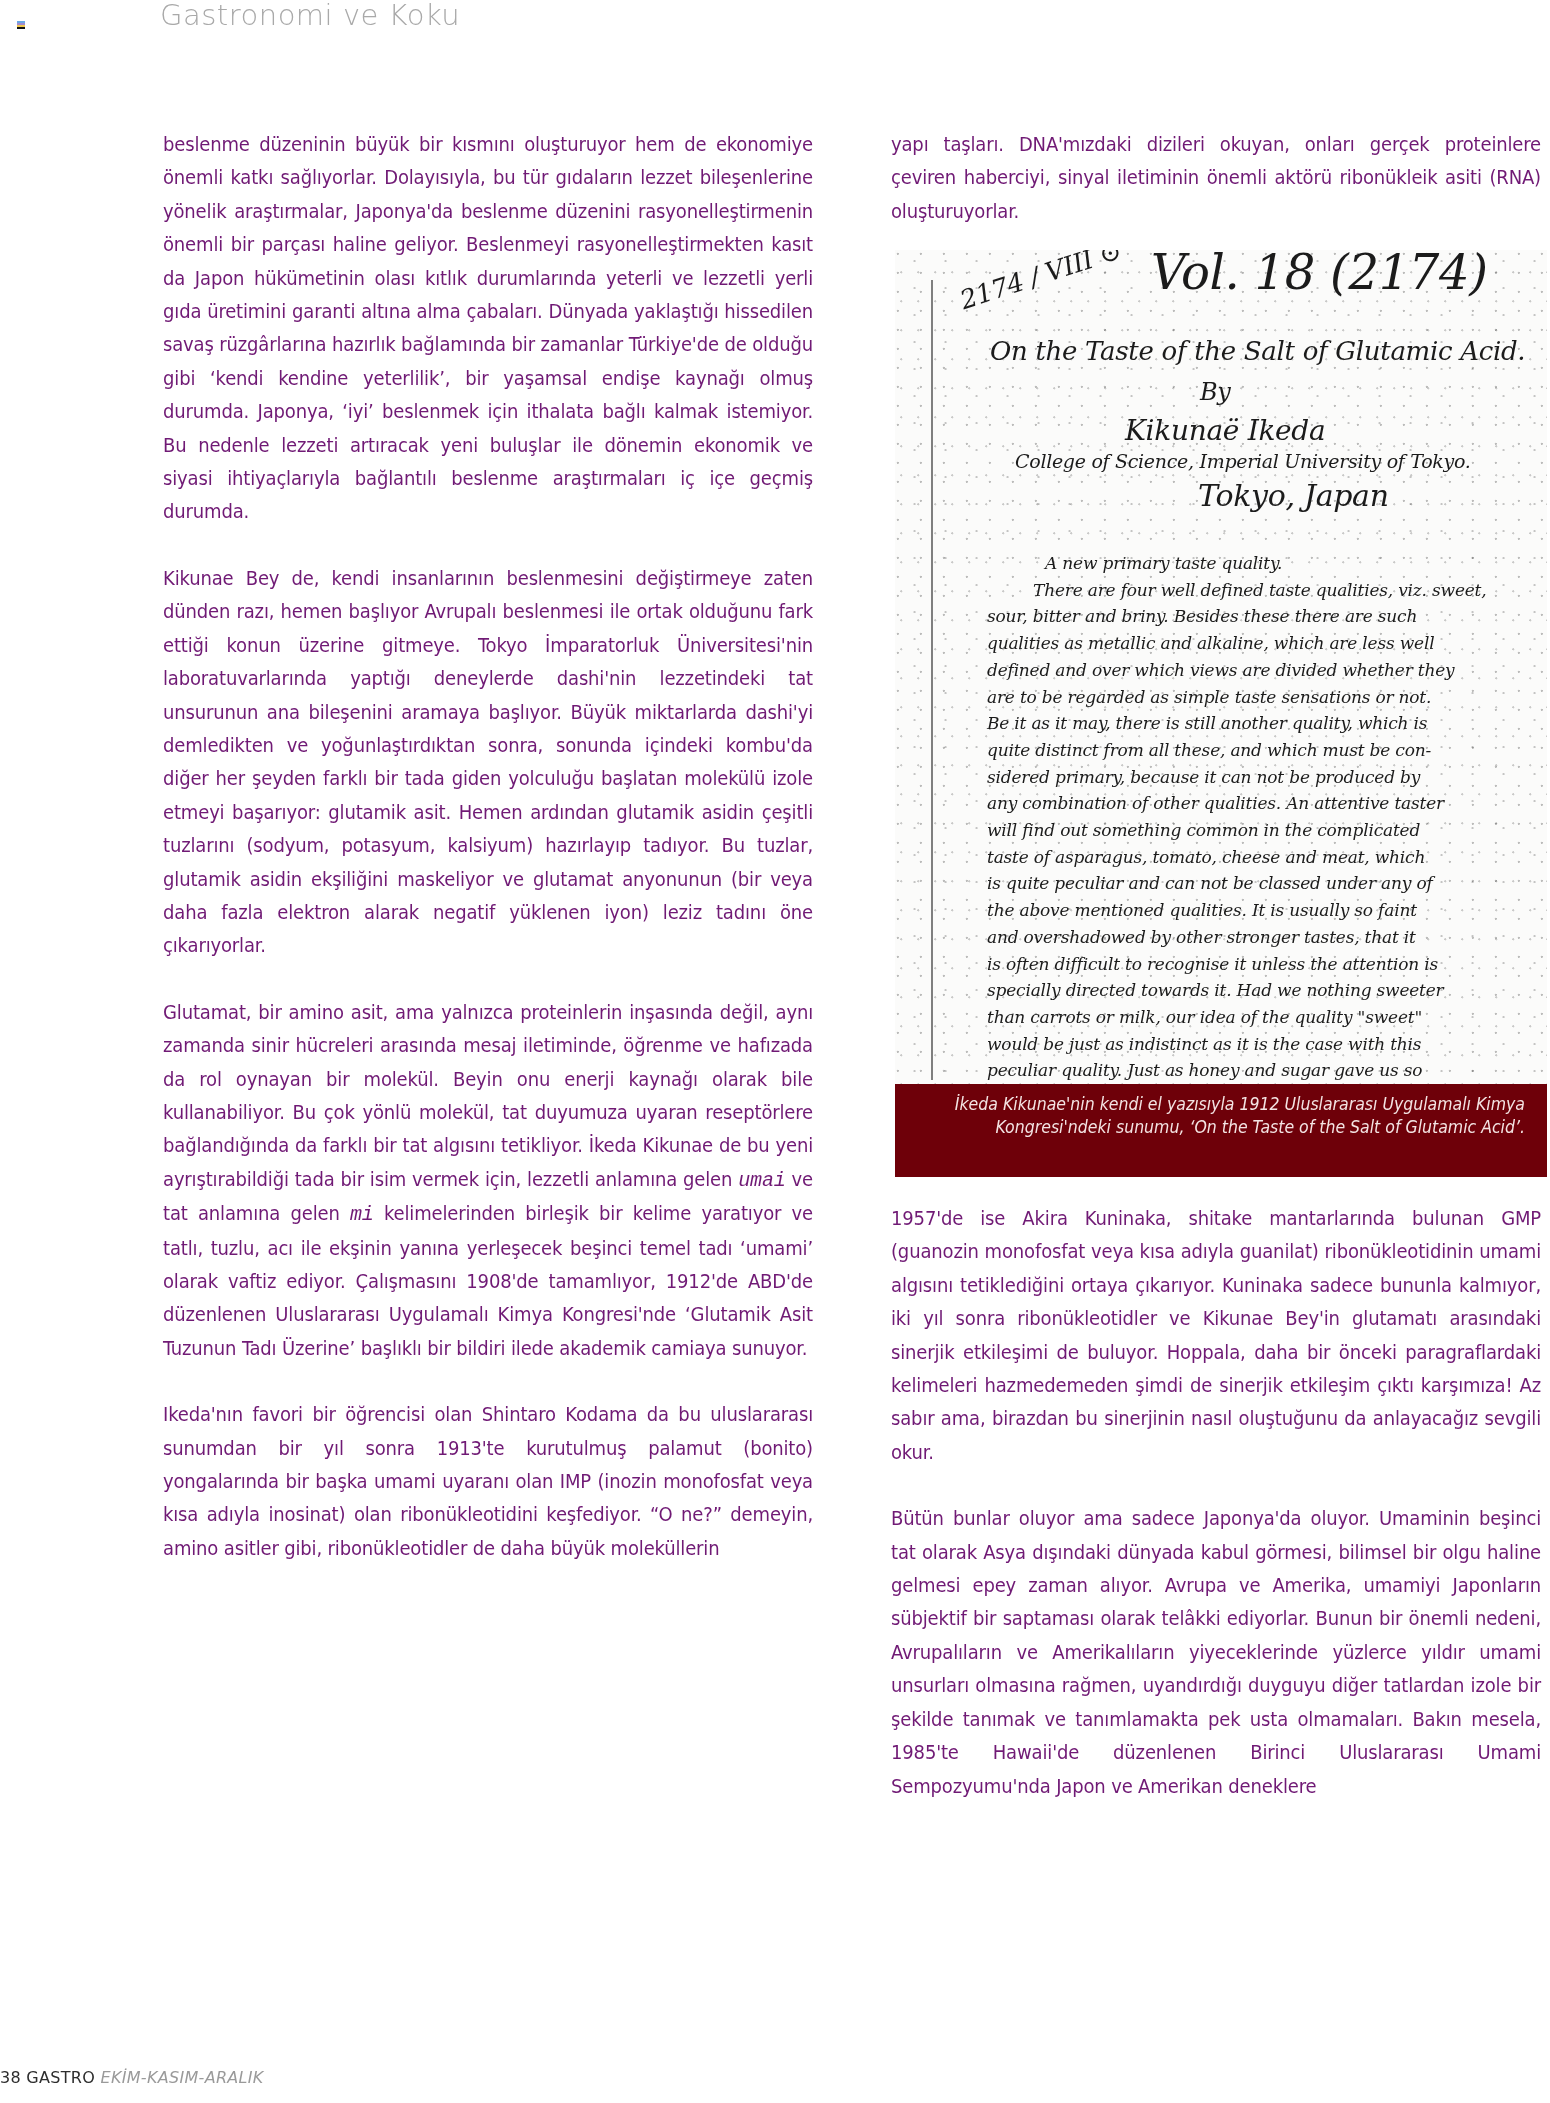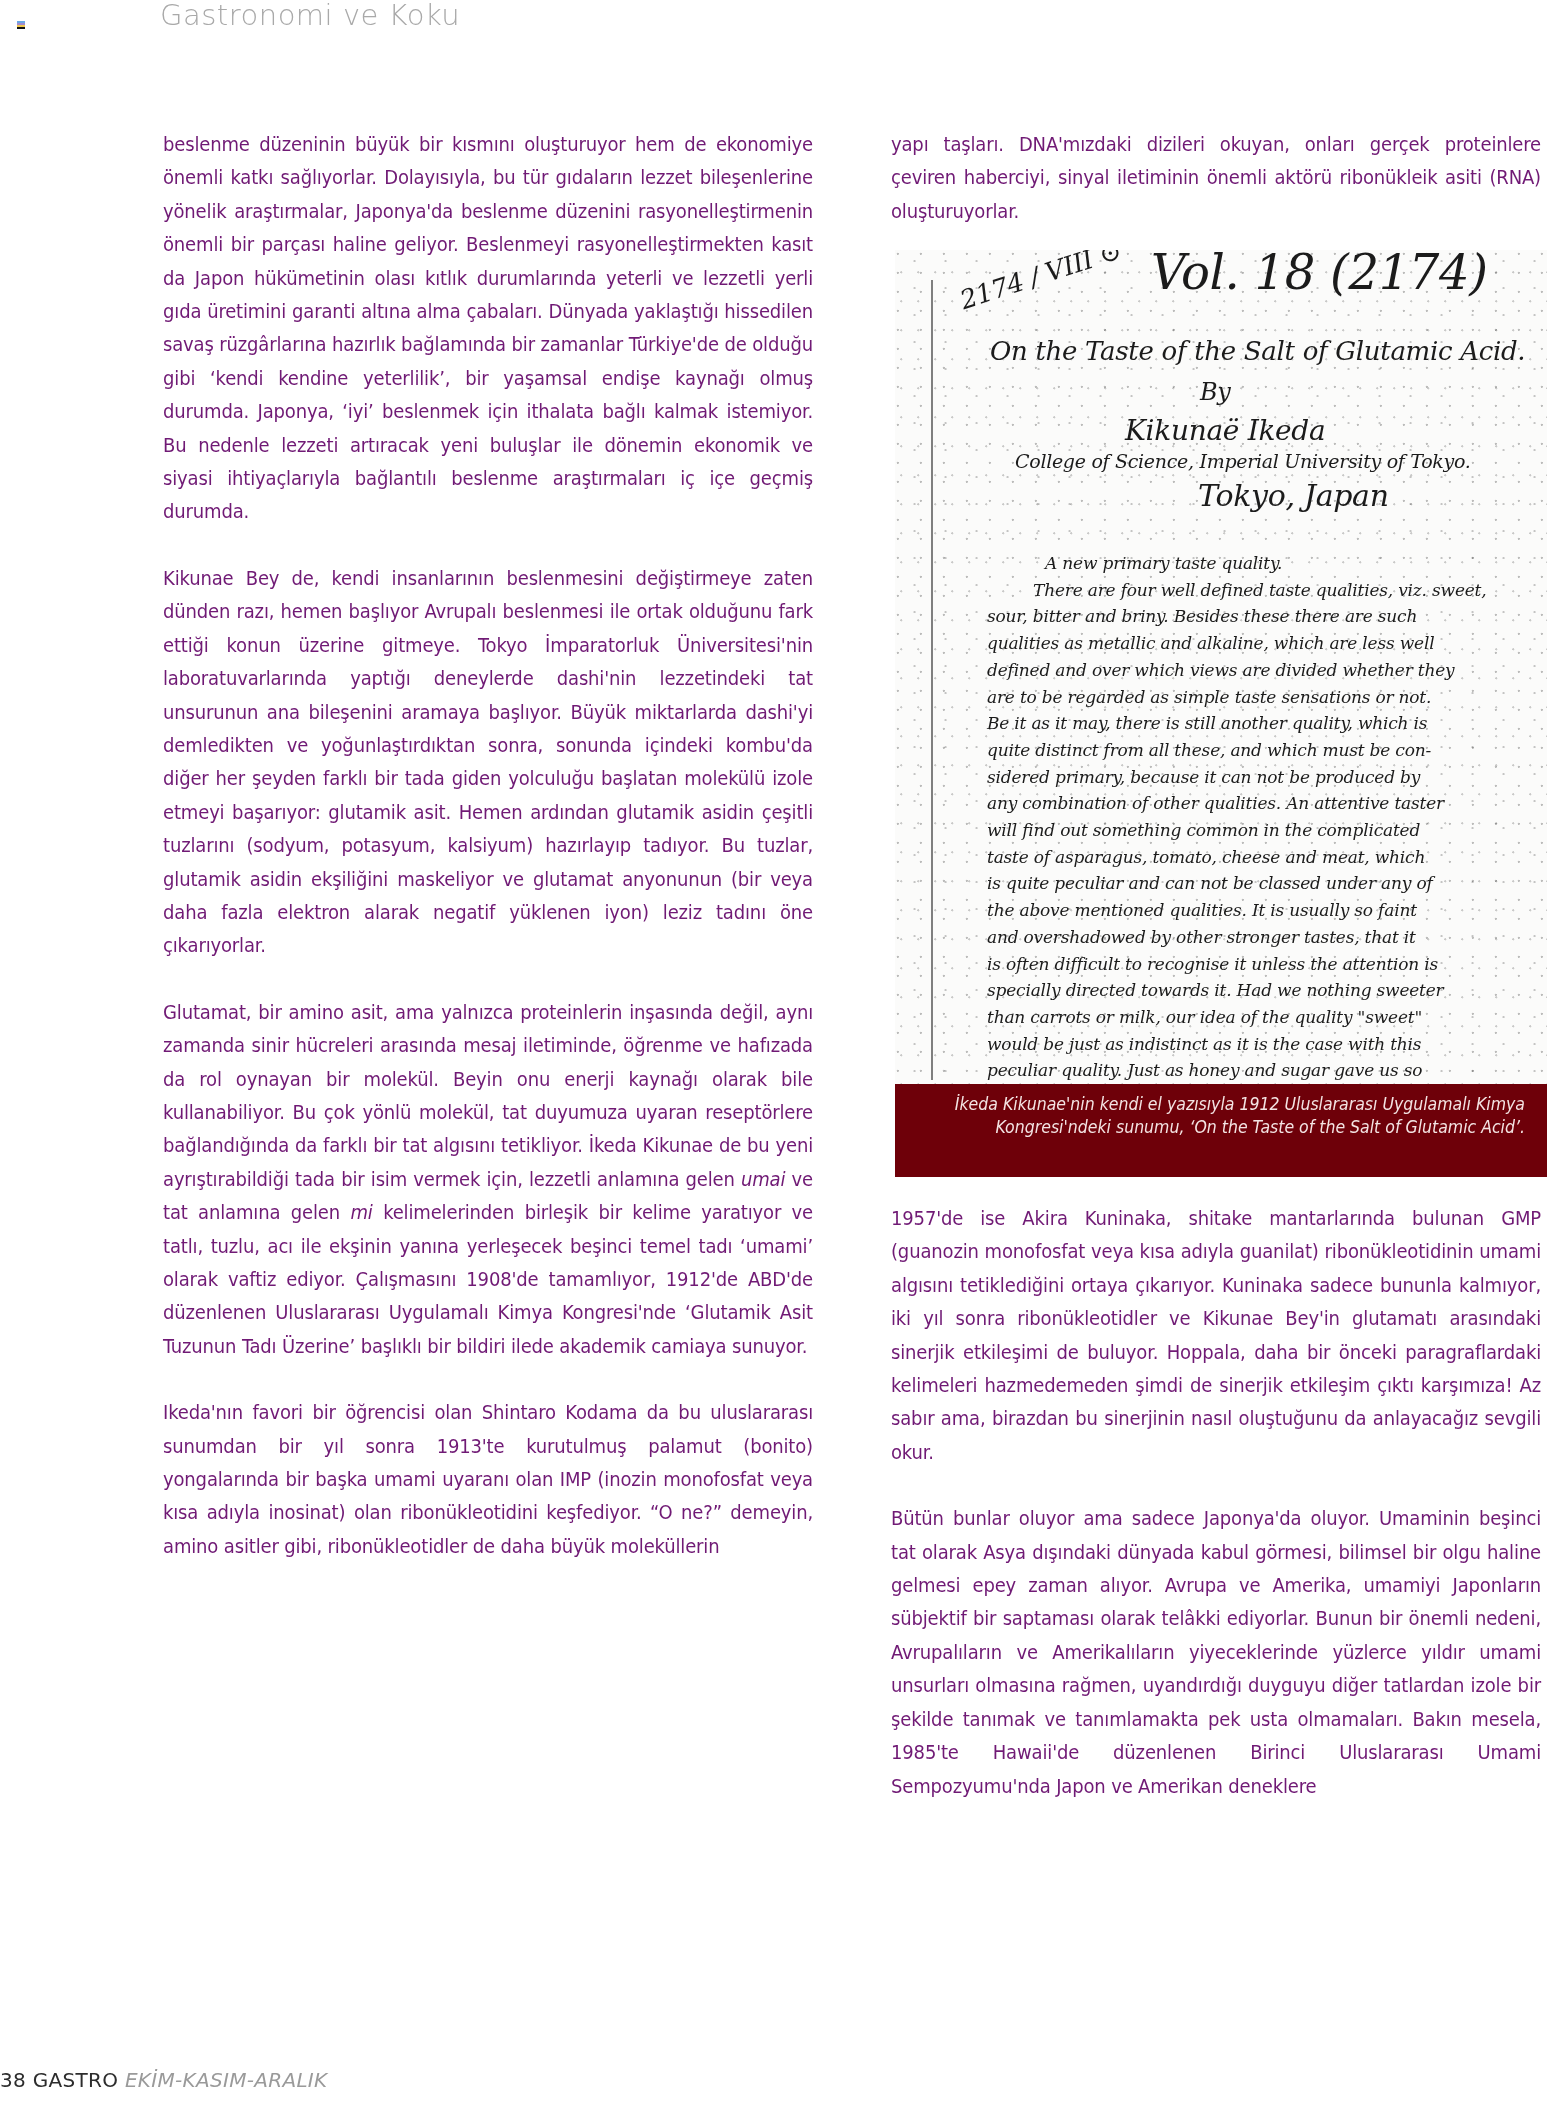--- a/index.html
+++ b/index.html
@@ -22,21 +22,21 @@
     .col-right-bottom { top: 1202px; }
 
     .para {
       font-size: 20px; line-height: 33.4px; text-align: justify;
       text-align-last: left; color: #701a75; font-weight: 400;
       letter-spacing: -0.15px;
       font-family: "DejaVu Sans", sans-serif;
       font-stretch: condensed;
     }
     .para + .para { margin-top: 33px; }
-    .para em { font-style: italic; }
+    .para em { font-style: italic; font-family: Liberation Mono, monospace; }
 
     .manuscript {
       position: absolute; left: 895px; top: 250px; width: 652px; height: 834px;
       background: #fbfbfa; overflow: hidden;
     }
     .manuscript .border-line { position: absolute; left: 36px; top: 30px; width: 2px; height: 800px; background: #4a4a4a; opacity: 0.7; }
     .manuscript .speckle { position: absolute; inset: 0;
       background-image:
         radial-gradient(circle at 12% 20%, rgba(0,0,0,0.25) 0.8px, transparent 1.4px),
         radial-gradient(circle at 63% 41%, rgba(0,0,0,0.22) 0.8px, transparent 1.4px),
@@ -65,21 +65,21 @@
 
     .caption {
       position: absolute; left: 895px; top: 1084px; width: 652px; height: 93px;
       background: #6e0009; color: #f4e3e3; text-align: right;
       padding: 9px 22px 0 16px;
       font-family: "DejaVu Sans", sans-serif; font-style: italic; font-size: 17.5px; line-height: 22.5px;
       font-stretch: condensed;
     }
 
     .footer {
-      position: absolute; left: 0; top: 2068px; font-size: 20px; color: #2d2d2d;
+      position: absolute; left: 0; top: 2068px; font-size: 16px; color: #2d2d2d;
       font-family: "DejaVu Sans", sans-serif; letter-spacing: 0.3px;
     }
     .footer .issue { color: #9a9a9a; font-style: italic; }
   </style>
 </head>
 <body>
 
 <div class="color-bar">
   <span style="background:#6aa8e6"></span>
   <span style="background:#a08bd0"></span>

